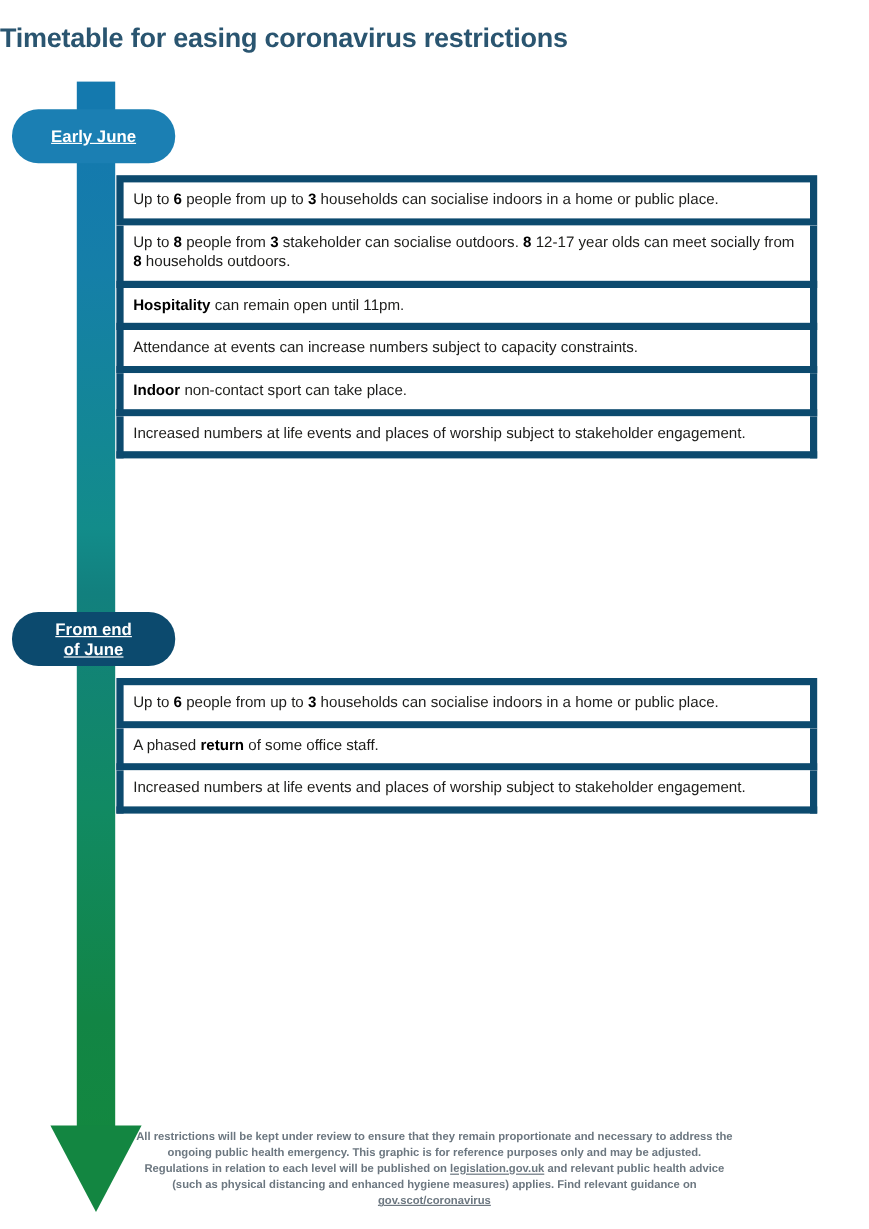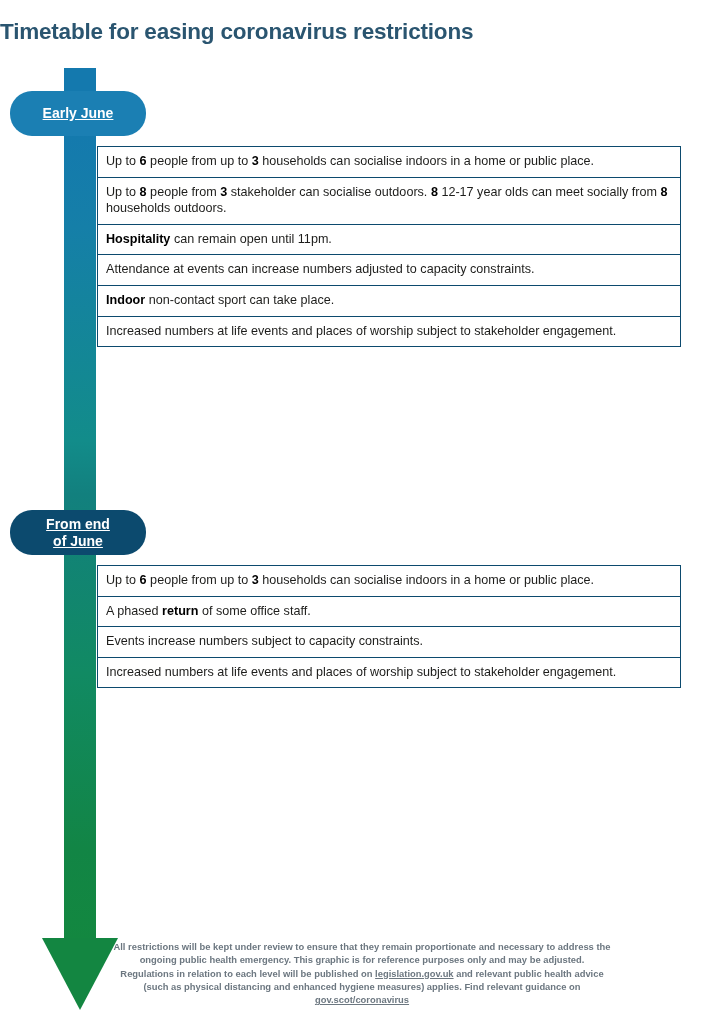--- a/index.html
+++ b/index.html
@@ -107,21 +107,21 @@
   .measures {
     position: absolute;
     left: 97px;
     width: 584px;
     box-sizing: border-box;
   }
   #measures-early-june { top: 146px; }
   #measures-end-june { top: 565px; }
 
   .measure-row {
-    border: 1px solid #0c4a6e;
+    border: 6px solid #0c4a6e;
     box-sizing: border-box;
     padding: 6px 8px 7px 8px;
     font-size: 12.6px;
     line-height: 1.32;
     color: #1d1d1b;
     background: #ffffff;
   }
   .measure-row + .measure-row {
     border-top: none;
   }
@@ -164,24 +164,23 @@
 
 <div class="stage-badge" id="badge-end-june">
   <span class="badge-label">From end
 of June</span>
 </div>
 
 <div class="measures" id="measures-early-june">
     <div class="measure-row"><span>Up to </span><b>6</b><span> people from up to </span><b>3</b><span> households can socialise indoors in a home or public place.</span></div>
     <div class="measure-row"><span>Up to </span><b>8</b><span> people from </span><b>3</b><span> stakeholder can socialise outdoors. </span><b>8</b><span> 12-17 year olds can meet socially from </span><b>8</b><span> households outdoors.</span></div>
     <div class="measure-row"><b>Hospitality</b><span> can remain open until 11pm.</span></div>
-    <div class="measure-row"><span>Attendance at events can increase numbers adjusted to capacity constraints.</span></div>
+    <div class="measure-row"><span>Attendance at events can increase numbers subject to capacity constraints.</span></div>
     <div class="measure-row"><b>Indoor</b><span> non-contact sport can take place.</span></div>
     <div class="measure-row"><span>Increased numbers at life events and places of worship subject to stakeholder engagement.</span></div>
   </div>
 <div class="measures" id="measures-end-june">
     <div class="measure-row"><span>Up to </span><b>6</b><span> people from up to </span><b>3</b><span> households can socialise indoors in a home or public place.</span></div>
     <div class="measure-row"><span>A phased </span><b>return</b><span> of some office staff.</span></div>
-    <div class="measure-row"><span>Events increase numbers subject to capacity constraints.</span></div>
     <div class="measure-row"><span>Increased numbers at life events and places of worship subject to stakeholder engagement.</span></div>
   </div>
 
 <div class="footer"><span>All restrictions will be kept under review to ensure that they remain proportionate and necessary to address the ongoing public health emergency. This graphic is for reference purposes only and may be adjusted. Regulations in relation to each level will be published on </span><span class="footer-link">legislation.gov.uk</span><span> and relevant public health advice (such as physical distancing and enhanced hygiene measures) applies. Find relevant guidance on </span><span class="footer-link">gov.scot/coronavirus</span></div>
 
 </body></html>

